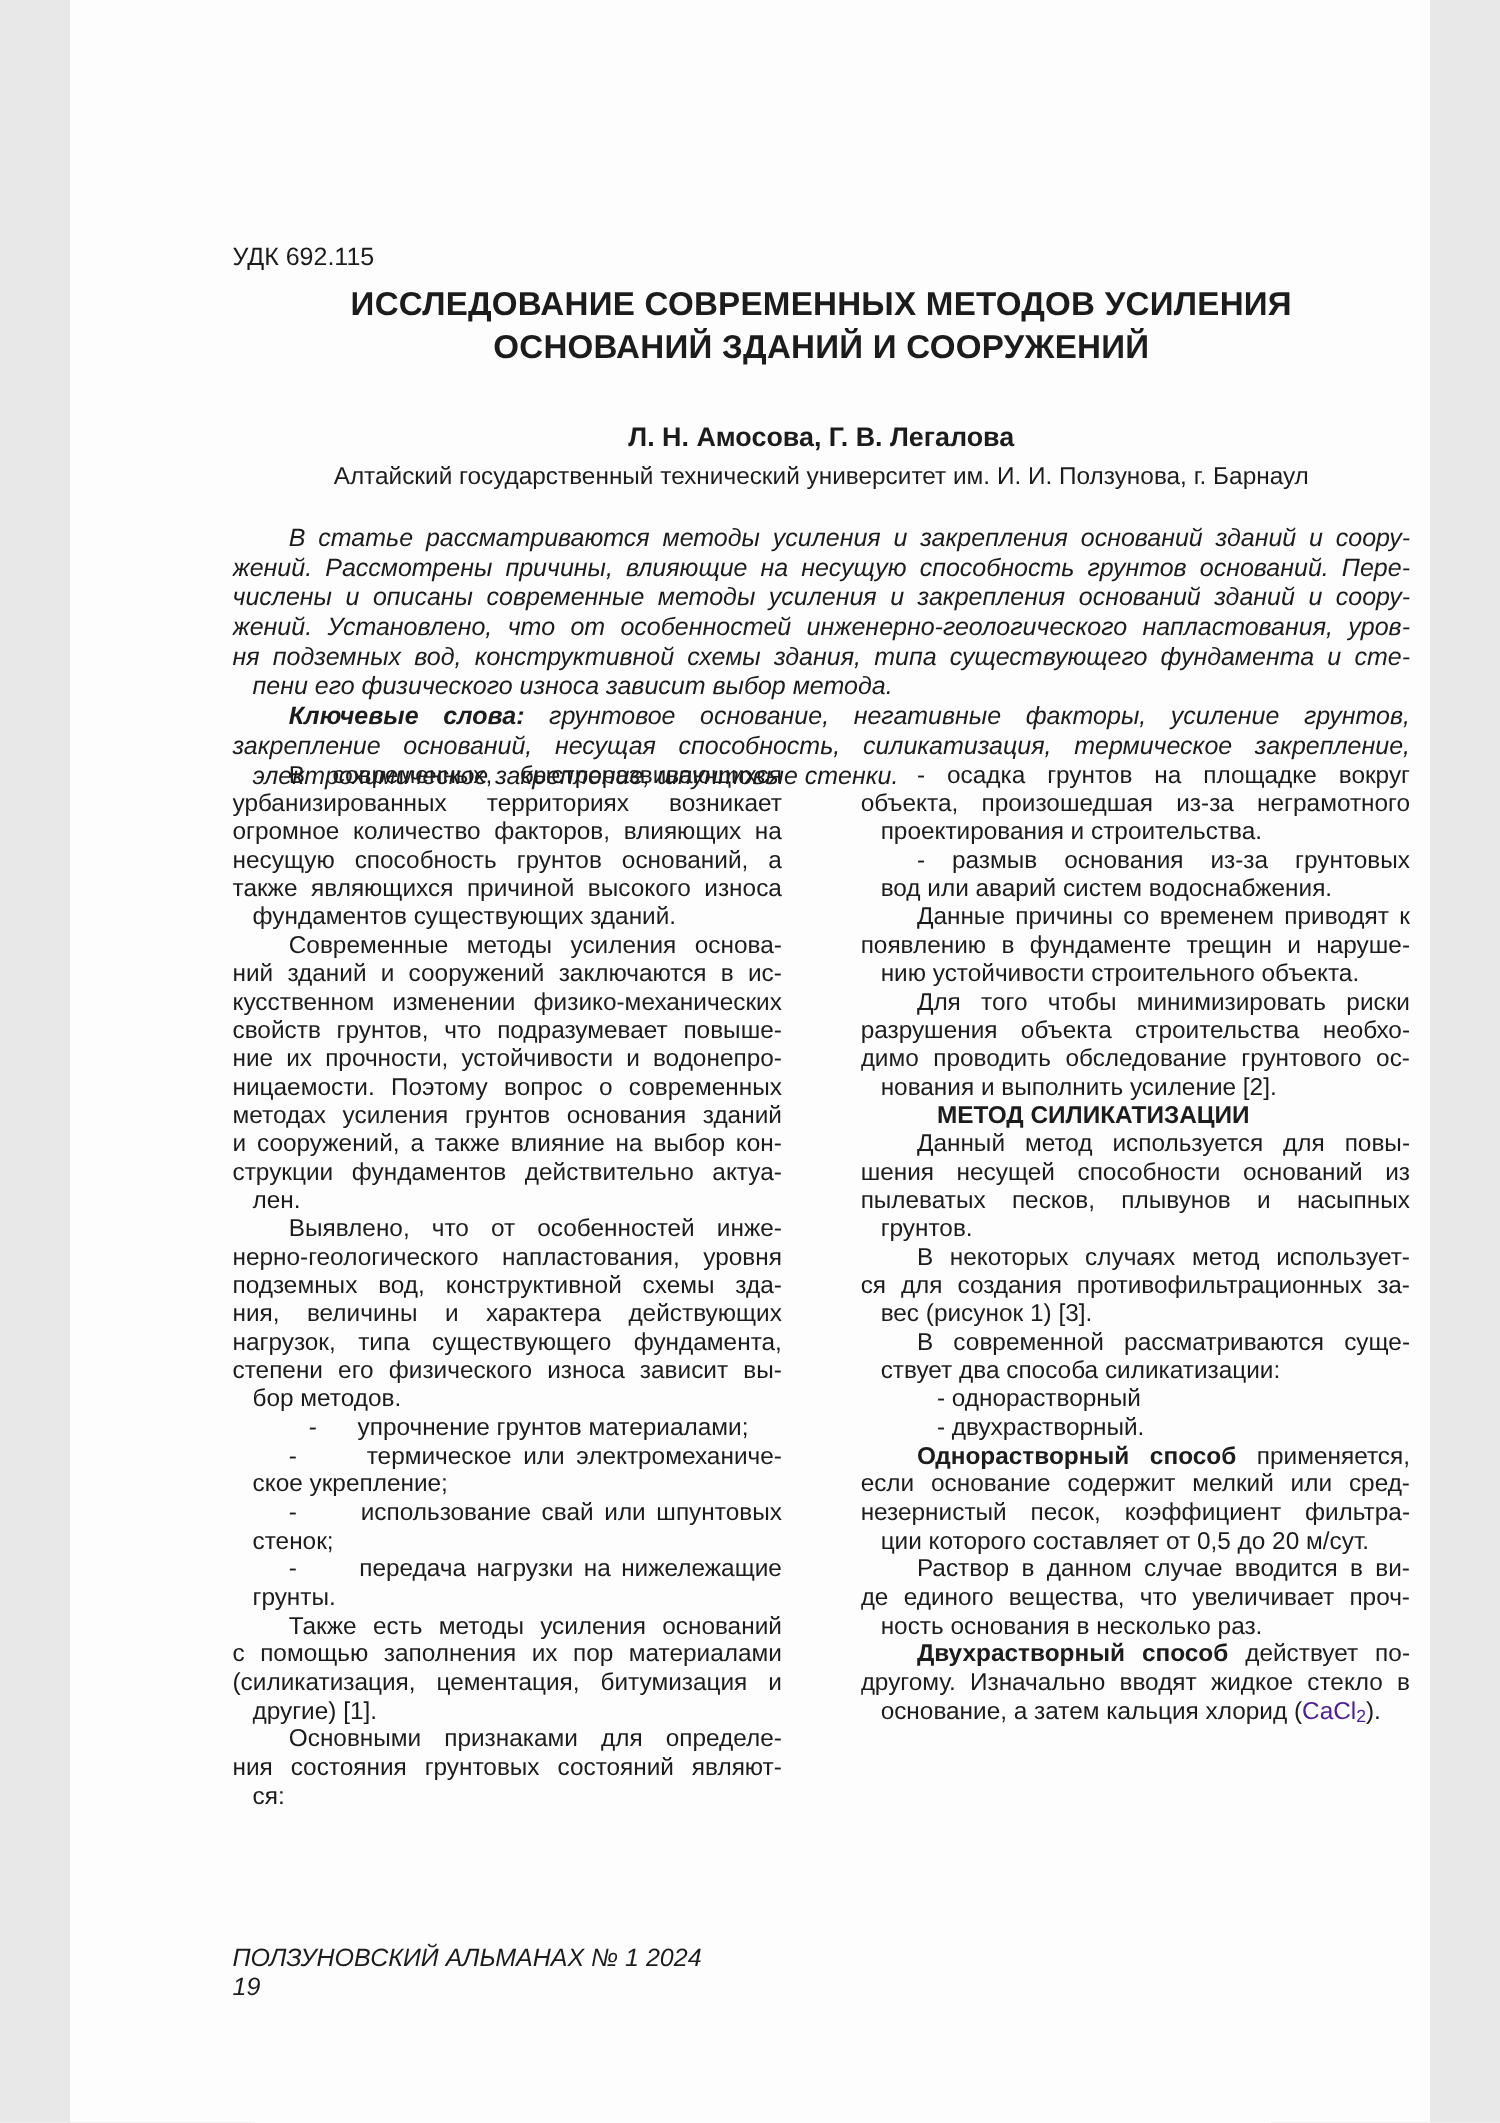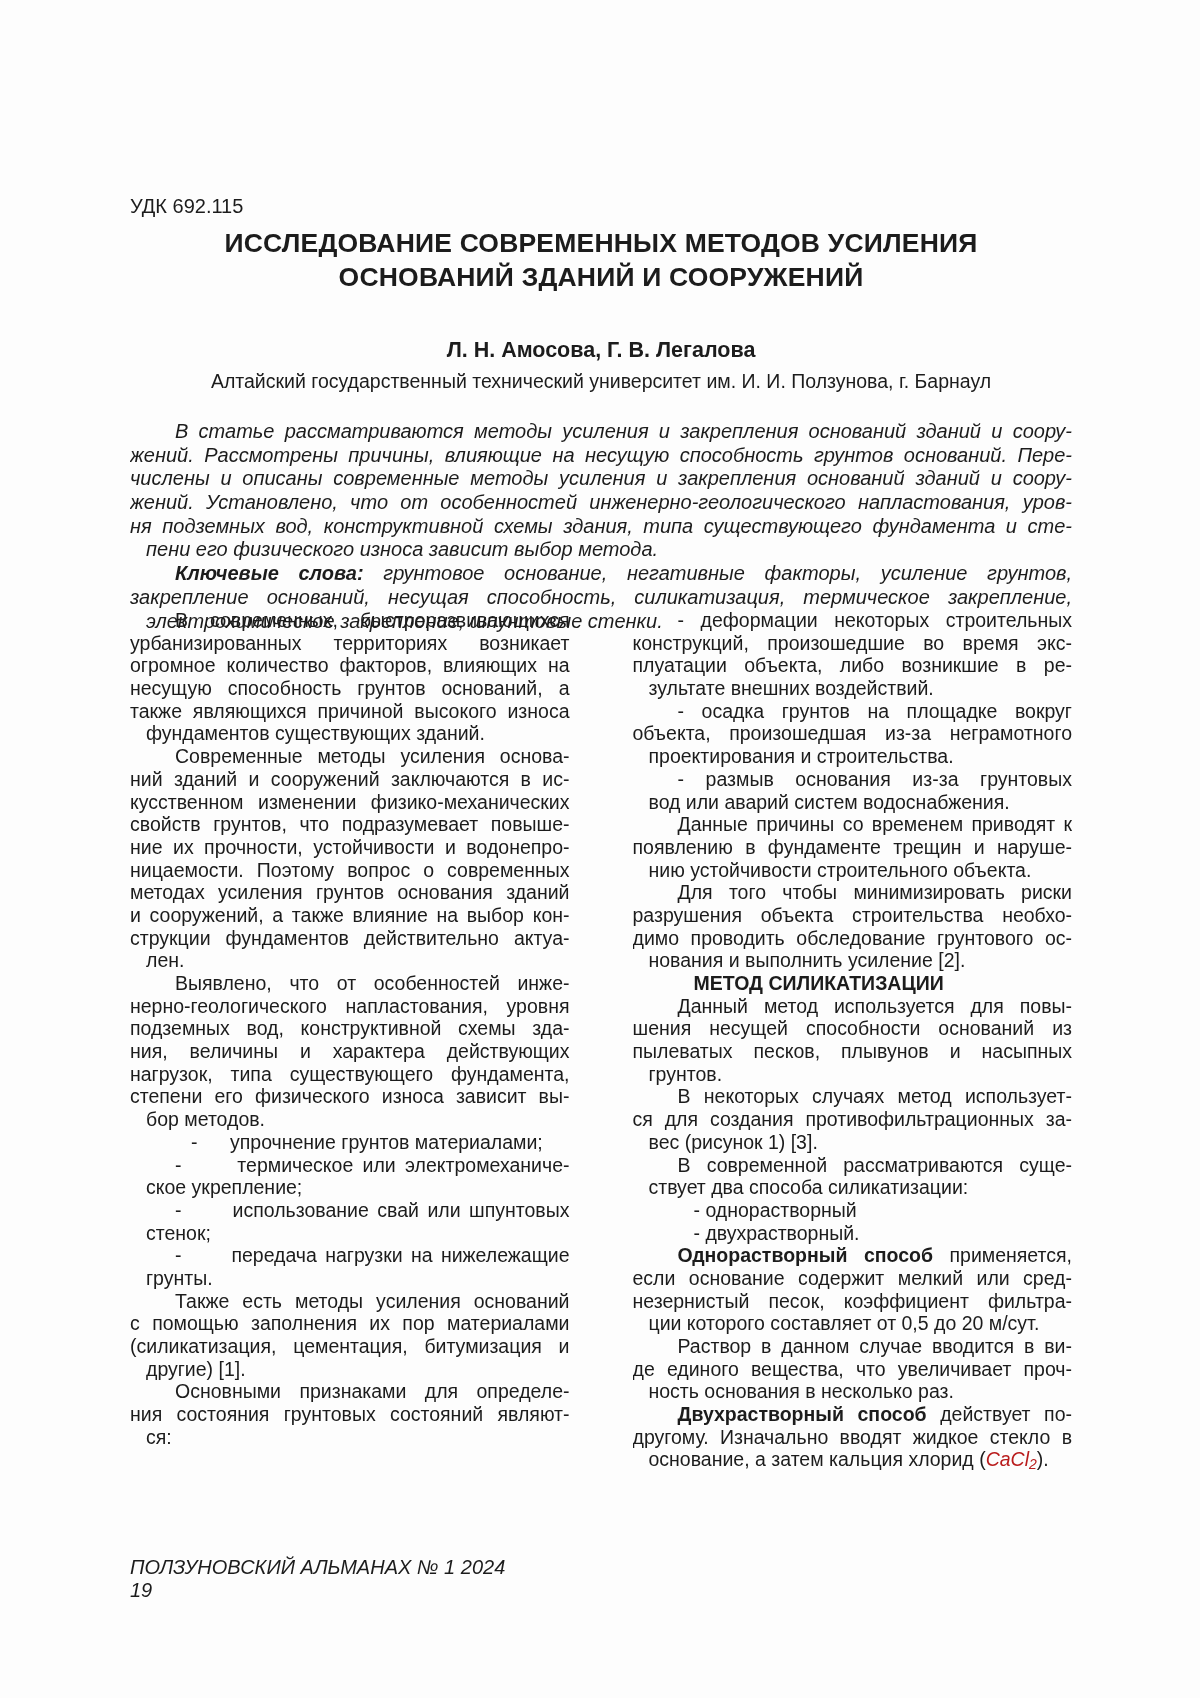--- a/index.html
+++ b/index.html
@@ -1,18 +1,18 @@
 <!DOCTYPE html>
 <html><head>
 <meta charset="utf-8">
 <style>
   html,body{margin:0;padding:0;background:#e8e8e8;}
   .page{
     position:relative;
-    width:1200px;height:1698px;
+    width:1088px;height:1698px;
     margin:0 auto;
     background:#fdfdfd;
     color:#1c1c1c;
     font-family:"Liberation Sans","DejaVu Sans",sans-serif;
     overflow:hidden;
   }
   .udc{position:absolute;left:130px;top:195px;font-size:20px;}
   .head-center{position:absolute;left:130px;width:942px;text-align:center;}
   .title{top:226px;font-size:26.5px;font-weight:700;line-height:34px;letter-spacing:0.2px;}
   .authors{top:338px;font-size:21.5px;font-weight:700;}
@@ -30,21 +30,21 @@
   .line{
     text-align:justify;
     text-align-last:justify;
     line-height:22.7px;height:22.7px;
     overflow:hidden;
   }
   .line.last{text-align-last:left;margin-left:16px;}
   .line.first{text-indent:45px;}
   .para.heading .line{font-weight:700;}
   .b{font-weight:700;}
-  .gray{color:#b91c1c;font-style:italic;}
+  .gray{color:#4c1d95;}
   .sub{font-size:0.72em;vertical-align:-0.18em;}
   .footer{
     position:absolute;left:130px;top:1556px;width:942px;
     display:flex;justify-content:space-between;
     font-size:20px;font-style:italic;flex-direction:column;
   }
 </style>
 </head>
 <body>
 
@@ -127,26 +127,20 @@
           <div class="line last">другие) [1].</div>
         </div>
         <div class="para">
           <div class="line first">Основными признаками для определе-</div>
           <div class="line">ния состояния грунтовых состояний являют-</div>
           <div class="line last">ся:</div>
         </div>
       </div>
     <div class="col" id="col-right">
         <div class="para">
-          <div class="line first">- деформации некоторых строительных</div>
-          <div class="line">конструкций, произошедшие во время экс-</div>
-          <div class="line">плуатации объекта, либо возникшие в ре-</div>
-          <div class="line last">зультате внешних воздействий.</div>
-        </div>
-        <div class="para">
           <div class="line first">- осадка грунтов на площадке вокруг</div>
           <div class="line">объекта, произошедшая из-за неграмотного</div>
           <div class="line last">проектирования и строительства.</div>
         </div>
         <div class="para">
           <div class="line first">- размыв основания из-за грунтовых</div>
           <div class="line last">вод или аварий систем водоснабжения.</div>
         </div>
         <div class="para">
           <div class="line first">Данные причины со временем приводят к</div>

